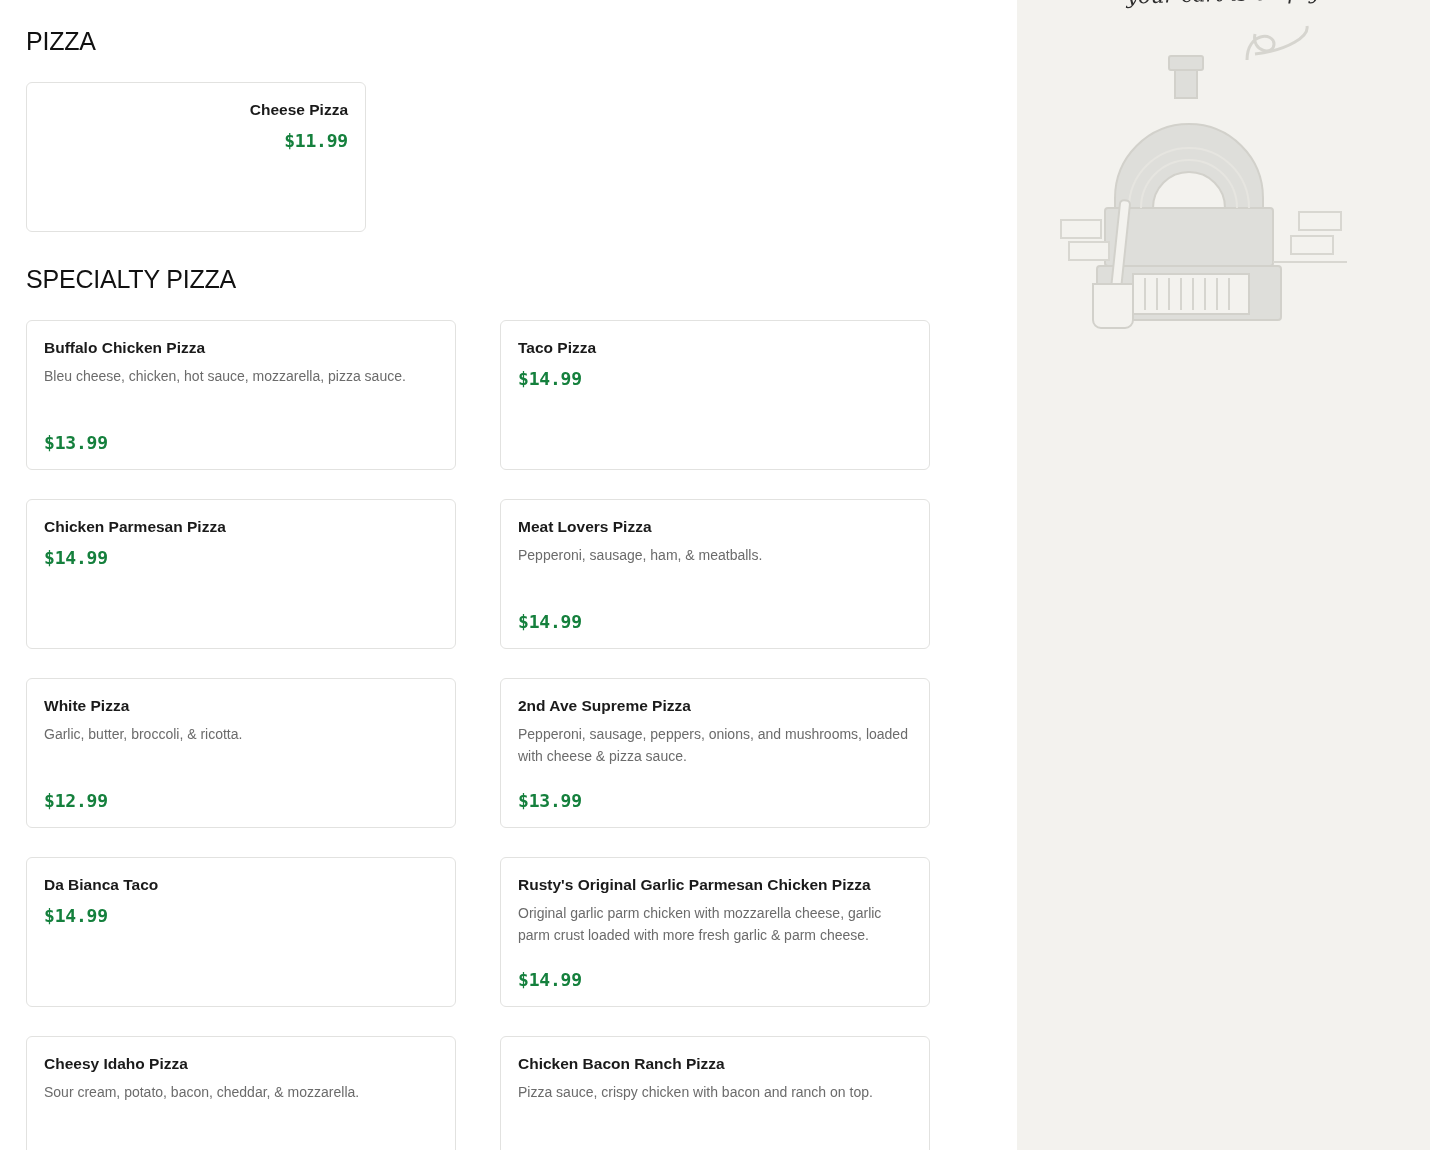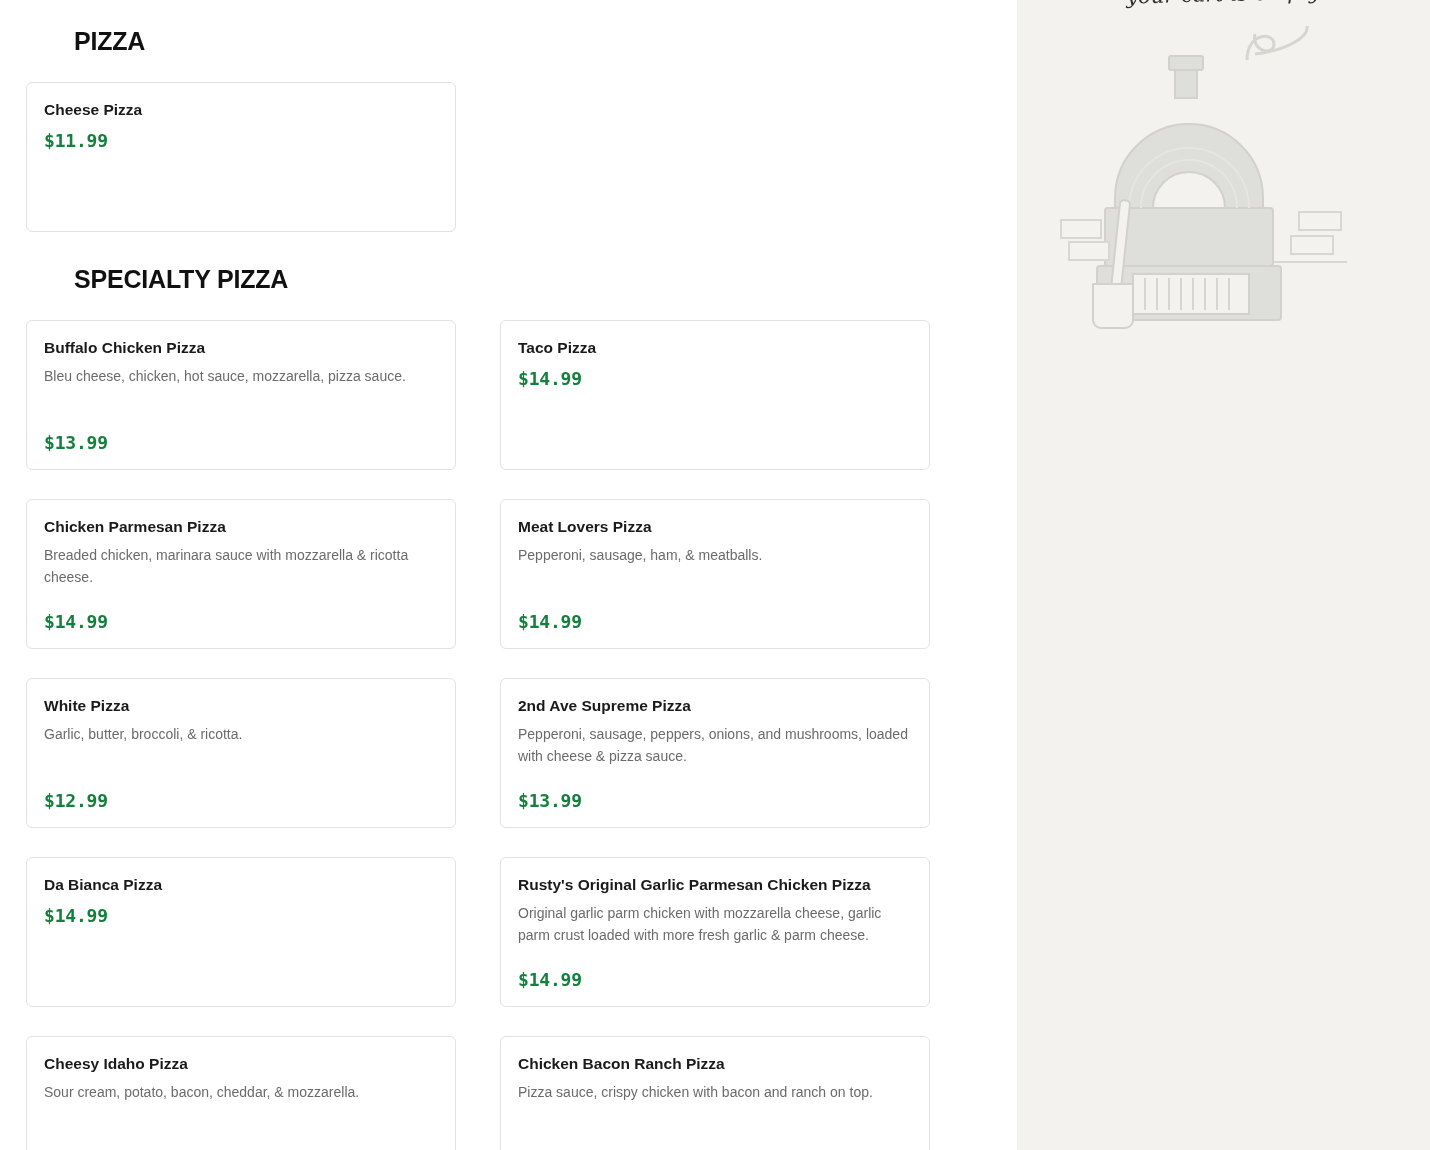--- a/index.html
+++ b/index.html
@@ -19,25 +19,24 @@
   }
   .menu-column {
     width: 1017px;
     height: 1150px;
     background: #ffffff;
     padding: 0 26px;
     position: relative;
   }
   .section-title {
     font-size: 25px;
-    font-weight: 700;
+    font-weight: 400;
     letter-spacing: -0.2px;
     color: #111111;
     text-transform: uppercase;
-    margin-left: 48px;
   }
   #section-pizza-title { margin-top: 27px; }
   #section-specialty-title { margin-top: 33px; }
 
   .grid {
     display: grid;
     grid-template-columns: 430px 430px;
     column-gap: 44px;
     row-gap: 29px;
     margin-top: 26px;
@@ -69,21 +68,21 @@
     font-family: "DejaVu Sans Mono", monospace;
     font-size: 18px;
     font-weight: 700;
     color: #15803d;
     margin-top: 2px;
     letter-spacing: -0.2px;
   }
 
   
   .grid-single { margin-top: 26px; }
-  .grid-single .card { width: 430px; min-height: 150px; }
+  .grid-single .card { width: 340px; min-height: 150px; text-align: right; }
 
   
   .cart {
     width: 413px;
     height: 1150px;
     background: #f3f2ee;
     position: relative;
     overflow: hidden;
   }
   .cart-empty-text {
@@ -132,21 +131,20 @@
         <div class="card-price">$13.99</div>
       </div>
 
       <div class="card">
         <div class="card-name">Taco Pizza</div>
         <div class="card-price">$14.99</div>
       </div>
 
       <div class="card">
         <div class="card-name">Chicken Parmesan Pizza</div>
-        <div class="card-desc">Breaded chicken, marinara sauce with mozzarella &amp; ricotta cheese.</div>
         <div class="card-price">$14.99</div>
       </div>
 
       <div class="card">
         <div class="card-name">Meat Lovers Pizza</div>
         <div class="card-desc">Pepperoni, sausage, ham, &amp; meatballs.</div>
         <div class="card-price">$14.99</div>
       </div>
 
       <div class="card">
@@ -155,21 +153,21 @@
         <div class="card-price">$12.99</div>
       </div>
 
       <div class="card">
         <div class="card-name">2nd Ave Supreme Pizza</div>
         <div class="card-desc">Pepperoni, sausage, peppers, onions, and mushrooms, loaded with cheese &amp; pizza sauce.</div>
         <div class="card-price">$13.99</div>
       </div>
 
       <div class="card">
-        <div class="card-name">Da Bianca Pizza</div>
+        <div class="card-name">Da Bianca Taco</div>
         <div class="card-price">$14.99</div>
       </div>
 
       <div class="card">
         <div class="card-name">Rusty's Original Garlic Parmesan Chicken Pizza</div>
         <div class="card-desc">Original garlic parm chicken with mozzarella cheese, garlic parm crust loaded with more fresh garlic &amp; parm cheese.</div>
         <div class="card-price">$14.99</div>
       </div>
 
       <div class="card">

